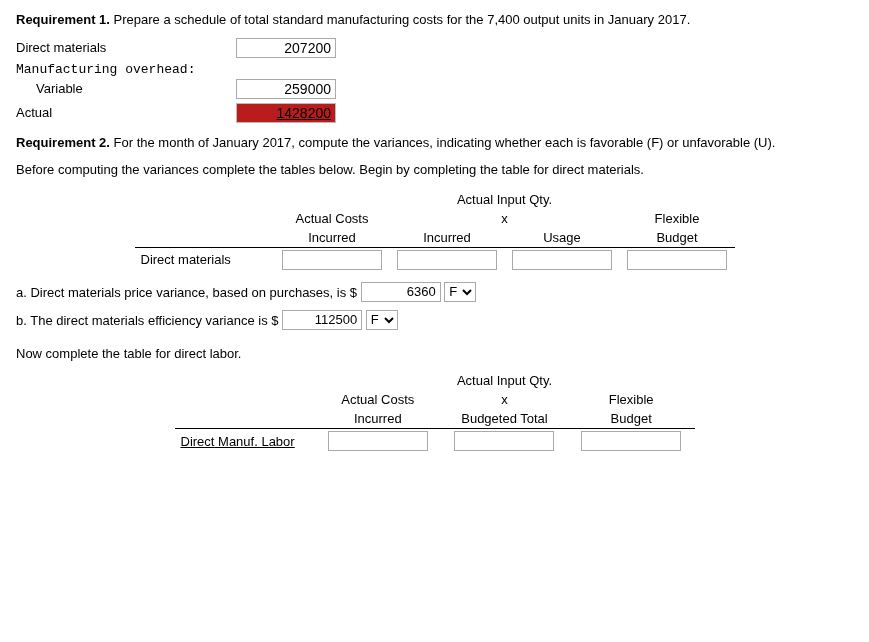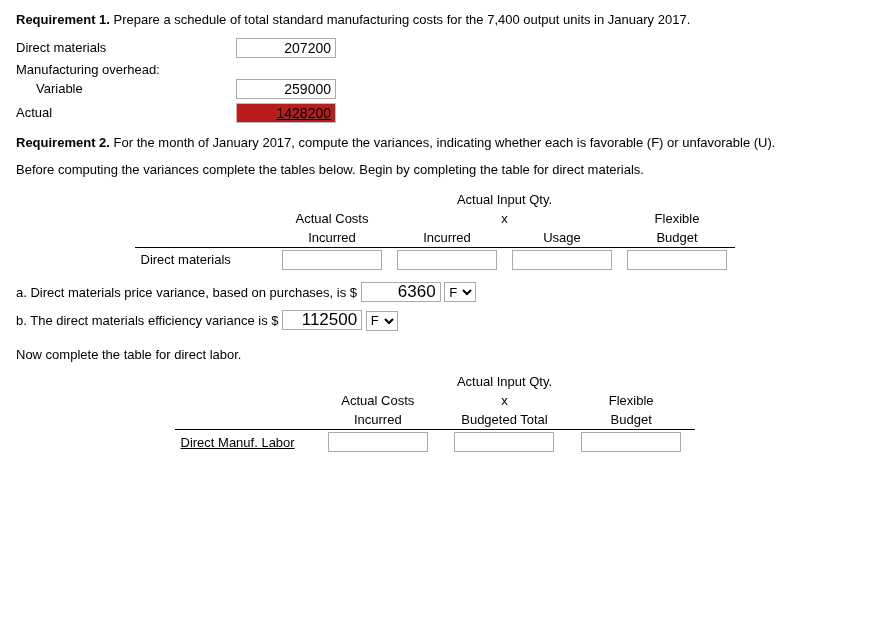--- a/index.html
+++ b/index.html
@@ -21,21 +21,21 @@
       border: 1px solid #aaa;
       padding: 1px 4px;
       width: 100px;
       text-align: right;
       font-size: 14px;
       background: #fff;
       height: 20px;
     }
     .schedule-input.yellow { background: #b91c1c; border: 1px solid #bbb; text-decoration: underline; }
     .total-row .schedule-label { font-weight: normal; }
-    .overhead-header { margin-bottom: 2px; }
+    .overhead-header { margin-bottom: 2px; font-family: Liberation Mono, monospace; }
 
     
     .var-section { margin-top: 10px; }
     .var-table {
       width: 600px;
       margin: 0 auto;
       border-collapse: collapse;
     }
     .var-table th, .var-table td {
       padding: 2px 6px;
@@ -57,21 +57,21 @@
     .var-table .top-row th { border-bottom: none; }
     .var-table .bottom-header th { border-bottom: 1px solid #000; }
     .var-row td { border-top: 1px solid #000; }
 
     .note-row { margin: 6px 0; font-size: 13px; }
     .inline-input {
       border: 1px solid #aaa;
       padding: 1px 4px;
       width: 80px;
       text-align: right;
-      font-size: 17px;
+      font-size: 13px;
       height: 20px;
       background: #fff;
       display: inline-block;
     }
     .fav-select {
       font-size: 13px;
       border: 1px solid #aaa;
       height: 20px;
       background: #fff;
     }

